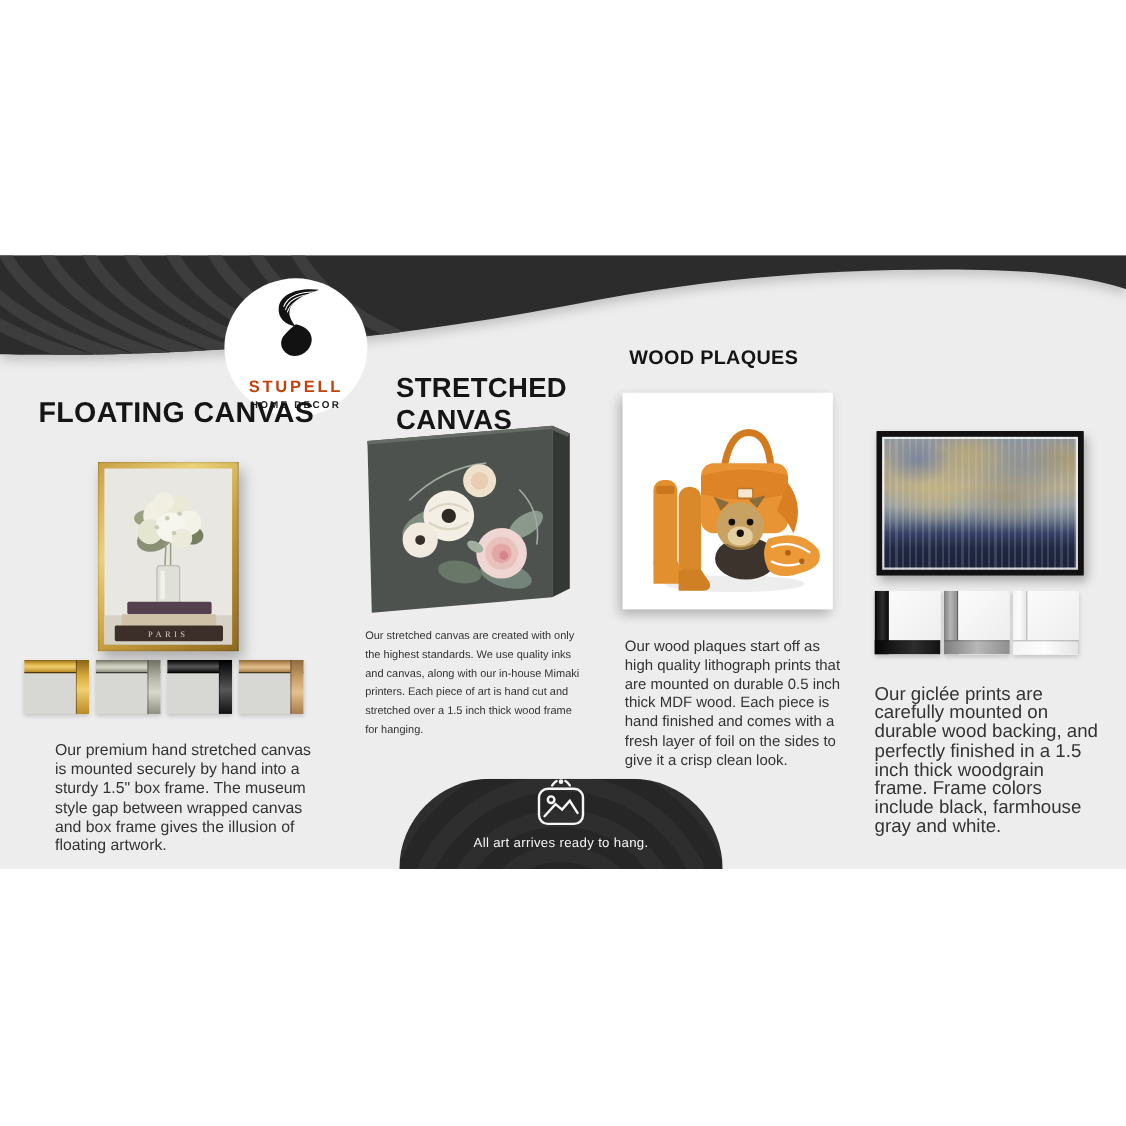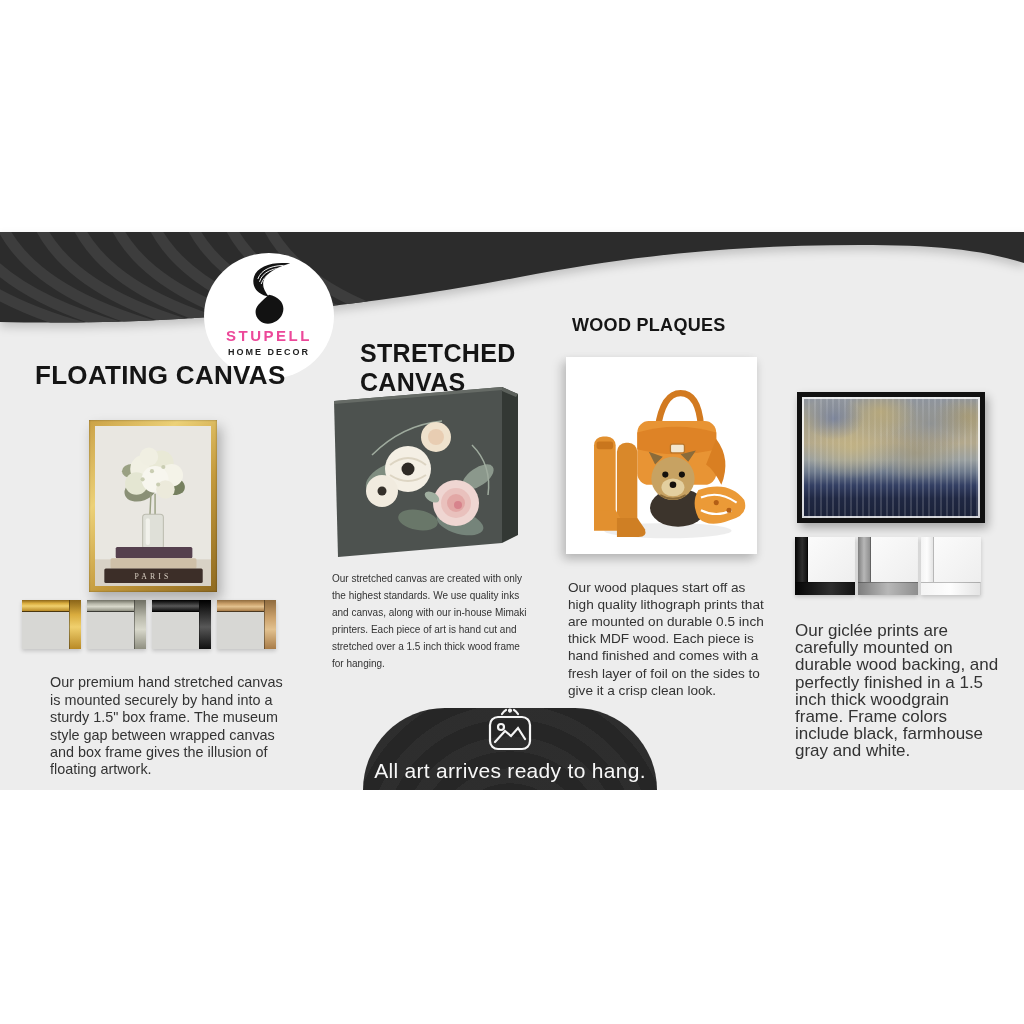--- a/index.html
+++ b/index.html
@@ -4,21 +4,21 @@
 <style>
   html,body{margin:0;padding:0;background:#fff;}
   .stage{position:relative;width:1024px;height:1024px;background:#ffffff;overflow:hidden;
          font-family:"Liberation Sans","DejaVu Sans",sans-serif;}
   .band{position:absolute;left:0;top:232px;width:1024px;height:558px;background:#ededed;}
   .wave{position:absolute;left:0;top:232px;filter:drop-shadow(0 5px 5px rgba(0,0,0,.18));}
   
   .logo-circle{position:absolute;left:204px;top:253px;width:130px;height:126px;border-radius:50%;
                background:#fff;display:flex;flex-direction:column;align-items:center;}
   .logo-mark{margin-top:7px;}
-  .brand-name{font-size:15px;letter-spacing:2.5px;font-weight:600;color:#ec4899;margin-top:1px;}
+  .brand-name{font-size:15px;letter-spacing:2.5px;font-weight:600;color:#c2410c;margin-top:17px;}
   .brand-tag{font-size:9px;letter-spacing:2px;font-weight:600;color:#222;margin-top:3px;}
   
   .heading{position:absolute;font-weight:800;color:#151515;letter-spacing:.3px;}
   .heading span{display:block;}
   .h1{left:35px;top:361px;font-size:26px;line-height:29px;}
   .h2{left:360px;top:339px;font-size:25px;line-height:29px;}
   .h3{left:572px;top:312px;font-size:18px;line-height:27px;}
   .h4{left:795px;top:350px;font-size:25px;line-height:27px;}
   
   .para{position:absolute;color:#333;font-size:14px;line-height:17.4px;}
@@ -65,21 +65,21 @@
   .champagne{background:linear-gradient(180deg,#8f6b3e,#caa06a 35%,#e2c18f 60%,#a87c48;);
              background:linear-gradient(180deg,#8f6b3e,#caa06a 35%,#e2c18f 60%,#a87c48);}
   .g-black{background:linear-gradient(90deg,#050505,#2e2e2e 60%,#121212);}
   .g-gray{background:linear-gradient(90deg,#7e7e7e,#b7b7b7 50%,#8f8f8f);}
   .g-white{background:linear-gradient(90deg,#f4f4f4,#fdfdfd 50%,#e4e4e4);border-right:1px solid #cfcfcf;}
   
   .dome{position:absolute;left:363px;top:708px;width:294px;height:82px;
         border-radius:147px 147px 0 0;
         background:repeating-radial-gradient(circle at 50% 170%, rgba(255,255,255,.035) 0 15px, rgba(0,0,0,0) 15px 32px),#262626;
         display:flex;flex-direction:column;align-items:center;}
-  .dome-msg{color:#f7f7f7;font-size:21px;letter-spacing:.3px;margin-top:5px;}
+  .dome-msg{color:#f7f7f7;font-size:12px;letter-spacing:.3px;margin-top:5px;}
 </style>
 </head>
 <body>
 
 <div class="stage">
 
   <div class="band"></div>
 
   <svg class="wave" width="1024" height="120" viewBox="0 0 1024 120">
     <defs>

